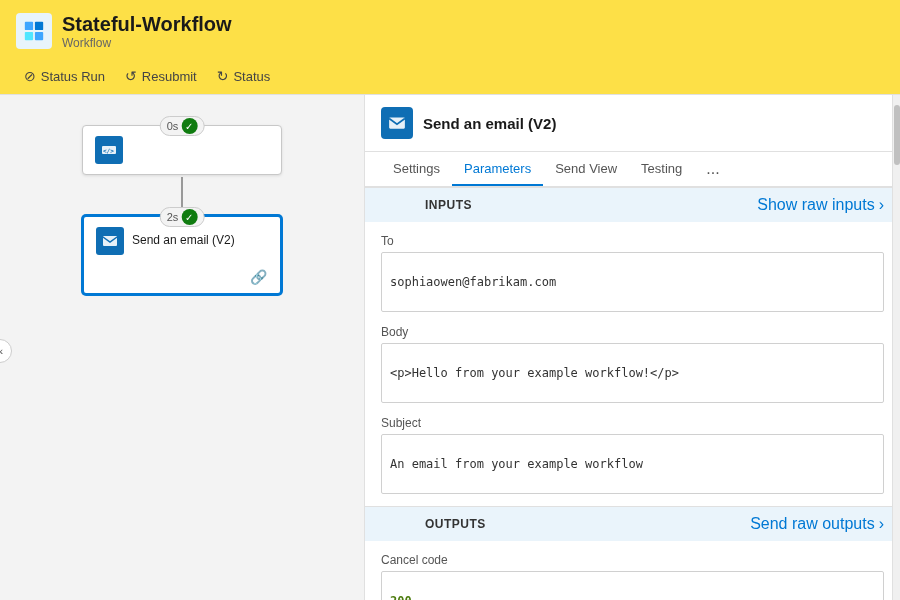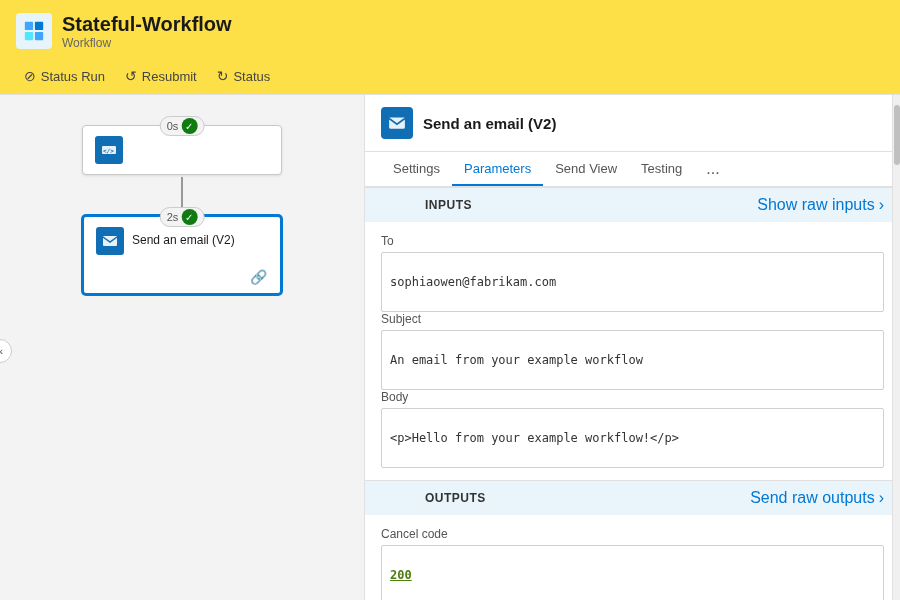--- a/index.html
+++ b/index.html
@@ -54,21 +54,21 @@
     .tab-active { color: #0078d4; border-bottom: 2px solid #0078d4; font-weight: 500; }
     .tab-more { padding: 8px 8px; color: #555; cursor: pointer; font-size: 16px; margin-left: 4px; }
 
     
     .panel-content { flex: 1; overflow-y: auto; padding: 0; }
     .section { border-top: 1px solid #e0e0e0; }
     .section-header { background: #eaf4fb; padding: 8px 16px; display: flex; align-items: center; justify-content: space-between; }
     .section-title { font-size: 12px; font-weight: 600; color: #333; letter-spacing: 0.5px; text-transform: uppercase; margin-left: 44px; }
     .section-link { display: flex; align-items: center; gap: 4px; font-size: 16px; color: #0078d4; cursor: pointer; background: none; border: none; }
     .section-body { padding: 12px 16px; }
-    .field-group { margin-bottom: 0; }
+    .field-group { margin-bottom: 13px; }
     .field-group:last-child { margin-bottom: 0; }
     .field-label { font-size: 12px; color: #555; margin-bottom: 4px; }
     .field-value { border: 1px solid #d0d0d0; border-radius: 2px; padding: 22px 8px; font-size: 12px; color: #333; background: #fff; font-family: 'Consolas', monospace; }
     .field-value-mono { font-family: 'Consolas', monospace; }
     .status-200 { color: #4d7c0f; font-weight: 600; font-size: 12px; text-decoration: underline; }
 
     
     .right-panel .panel-content::-webkit-scrollbar { width: 6px; }
     .right-panel .panel-content::-webkit-scrollbar-track { background: #f5f5f5; }
     .right-panel .panel-content::-webkit-scrollbar-thumb { background: #bbb; border-radius: 3px; }
@@ -188,26 +188,26 @@
             <span>Show raw inputs</span>
             <span>›</span>
           </button>
         </div>
         <div class="section-body">
           <div class="field-group">
             <div class="field-label">To</div>
             <div class="field-value">sophiaowen@fabrikam.com</div>
           </div>
           <div class="field-group">
+            <div class="field-label">Body</div>
+            <div class="field-value field-value-mono">&lt;p&gt;Hello from your example workflow!&lt;/p&gt;</div>
+          </div>
+          <div class="field-group">
             <div class="field-label">Subject</div>
             <div class="field-value field-value-mono">An email from your example workflow</div>
-          </div>
-          <div class="field-group">
-            <div class="field-label">Body</div>
-            <div class="field-value field-value-mono">&lt;p&gt;Hello from your example workflow!&lt;/p&gt;</div>
           </div>
         </div>
       </div>
 
       <div class="section">
         <div class="section-header">
           <span class="section-title">OUTPUTS</span>
           <button class="section-link">
             <span>Send raw outputs</span>
             <span>›</span>

